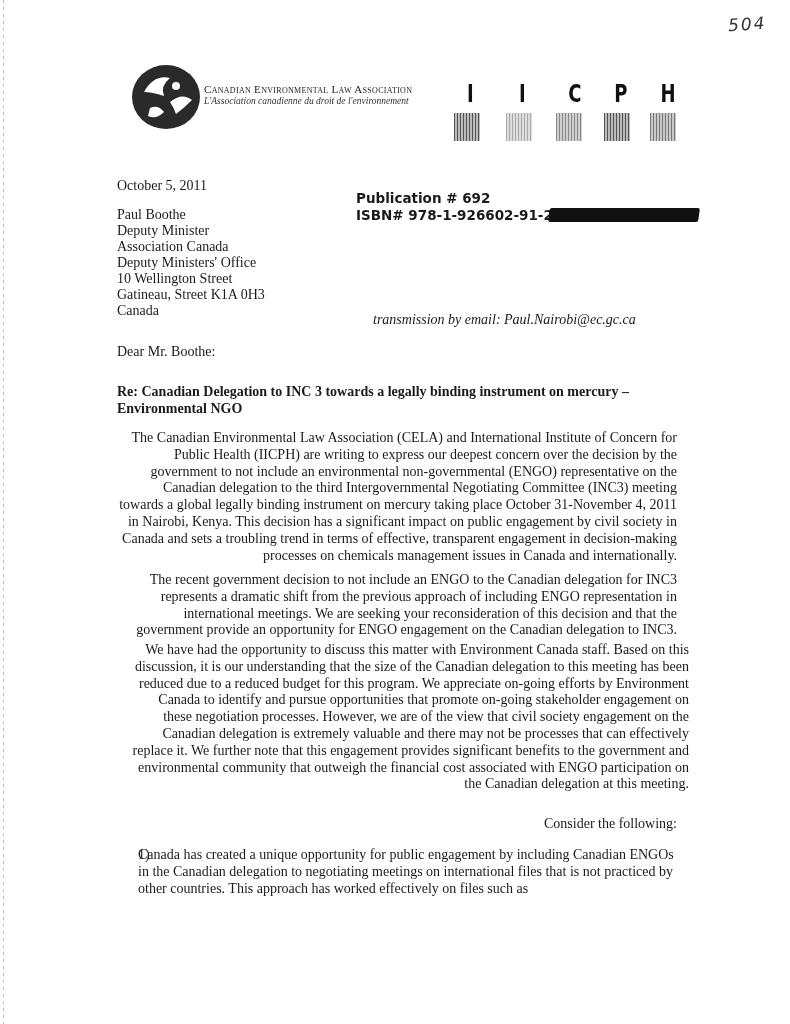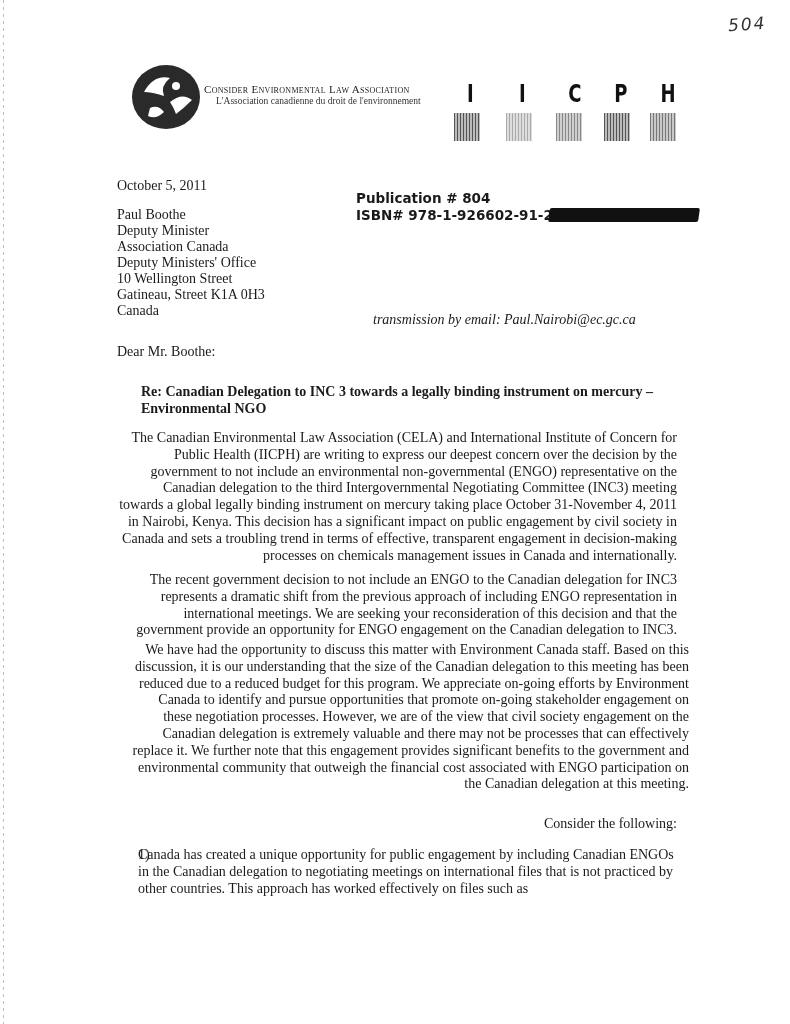--- a/index.html
+++ b/index.html
@@ -8,21 +8,21 @@
     font-family: "Liberation Serif", serif; color: #1a1a1a;
   }
   .margin-line { position: absolute; left: 3px; top: 0; width: 1px; height: 1024px;
     background: repeating-linear-gradient(to bottom, #bdbdbd 0 3px, transparent 3px 7px); }
   .handwritten { position: absolute; left: 728px; top: 14px; font-family: "DejaVu Sans", sans-serif;
     font-size: 17px; font-style: italic; color: #333; letter-spacing: 2px; transform: rotate(-4deg); }
 
   .logo-cela { position: absolute; left: 130px; top: 62px; width: 72px; height: 70px; }
   .org-name { position: absolute; left: 204px; top: 83px; font-size: 10px; letter-spacing: 0.3px; color: #222; }
   .org-name .sc { font-variant: small-caps; font-size: 11px; }
-  .org-fr { position: absolute; left: 204px; top: 96px; font-size: 9.5px; color: #333; margin-left: 12px; }
+  .org-fr { position: absolute; left: 204px; top: 96px; font-size: 9.5px; font-style: italic; color: #333; }
 
   .iicph { position: absolute; left: 452px; top: 80px; width: 240px; height: 60px; }
   .iicph .letter { position: absolute; top: 0; font-family: "DejaVu Sans", sans-serif; font-weight: bold;
     font-size: 24px; color: #111; transform: scaleX(0.75); }
   .iicph .block { position: absolute; top: 33px; width: 26px; height: 28px;
     background: repeating-linear-gradient(90deg, #555 0 1px, #bbb 1px 3px); }
 
   .txt { position: absolute; font-size: 14px; line-height: 16px; }
   .date { left: 117px; top: 178px; }
   .pub { position: absolute; left: 356px; top: 190px; font-family: "DejaVu Sans", sans-serif;
@@ -30,21 +30,21 @@
   .isbn { position: absolute; left: 356px; top: 207px; font-family: "DejaVu Sans", sans-serif;
     font-weight: bold; font-size: 13.5px; white-space: nowrap; }
   .redact { display: inline-block; width: 150px; height: 14px; background: #111; vertical-align: -2px;
     margin-left: -4px; transform: skewX(-8deg); border-radius: 2px; }
 
   .address { position: absolute; left: 117px; top: 207px; font-size: 14px; line-height: 16px; }
   .address div { height: 16px; }
   .transmission { position: absolute; left: 373px; top: 312px; font-size: 14px; font-style: italic; }
 
   .salutation { position: absolute; left: 117px; top: 344px; font-size: 14px; }
-  .re { position: absolute; left: 117px; top: 383px; width: 520px; font-size: 14px; font-weight: bold; line-height: 17px; margin-left: 24px; }
+  .re { position: absolute; left: 117px; top: 383px; width: 520px; font-size: 14px; font-weight: bold; line-height: 17px; }
 
   .body-block { position: absolute; left: 117px; width: 560px; font-size: 14px; line-height: 16.8px;
     text-align: right; }
   .p1 { top: 430px; }
   .p2 { top: 572px; }
   .p3 { top: 642px; margin-left: 12px; }
   .consider { top: 816px; }
   .list { position: absolute; left: 138px; top: 846px; width: 540px; font-size: 14px; line-height: 17px; }
   .list .num { position: absolute; left: 0; top: 0; }
   .list .item-text { margin-left: 0; }
@@ -56,40 +56,40 @@
 <div class="handwritten">504</div>
 
 <svg class="logo-cela" viewBox="0 0 72 70">
   <ellipse cx="36" cy="35" rx="34" ry="32" fill="#2a2a2a"></ellipse>
   <path d="M14 30 Q24 12 40 16 Q30 24 34 34 Q22 30 14 30Z" fill="#fff"></path>
   <path d="M40 40 Q52 30 62 38 Q54 46 46 52 Q44 46 40 40Z" fill="#fff"></path>
   <path d="M20 46 Q28 42 34 50 Q26 58 18 54Z" fill="#fff"></path>
   <circle cx="46" cy="24" r="4" fill="#fff"></circle>
 </svg>
 <div class="org-name">
-  <span class="sc">Consider Environmental Law Association</span>
+  <span class="sc">Canadian Environmental Law Association</span>
 </div>
 <div class="org-fr">L'Association canadienne du droit de l'environnement</div>
 
 <div class="iicph">
   <span class="letter" style="left:14px">I</span>
   <span class="letter" style="left:66px">I</span>
   <span class="letter" style="left:114px">C</span>
   <span class="letter" style="left:160px">P</span>
   <span class="letter" style="left:206px">H</span>
   <div class="block" style="left:2px"></div>
   <div class="block" style="left:54px; opacity:0.5"></div>
   <div class="block" style="left:104px; opacity:0.7"></div>
   <div class="block" style="left:152px"></div>
   <div class="block" style="left:198px; opacity:0.8"></div>
 </div>
 
 <div class="txt date">October 5, 2011</div>
 
-<div class="pub">Publication # 804</div>
+<div class="pub">Publication # 692</div>
 <div class="isbn">
   <span>ISBN# 978-1-926602-91-2</span><span class="redact"></span>
 </div>
 
 <div class="address">
   <div>Paul Boothe</div>
   <div>Deputy Minister</div>
   <div>Association Canada</div>
   <div>Deputy Ministers' Office</div>
   <div>10 Wellington Street</div>

